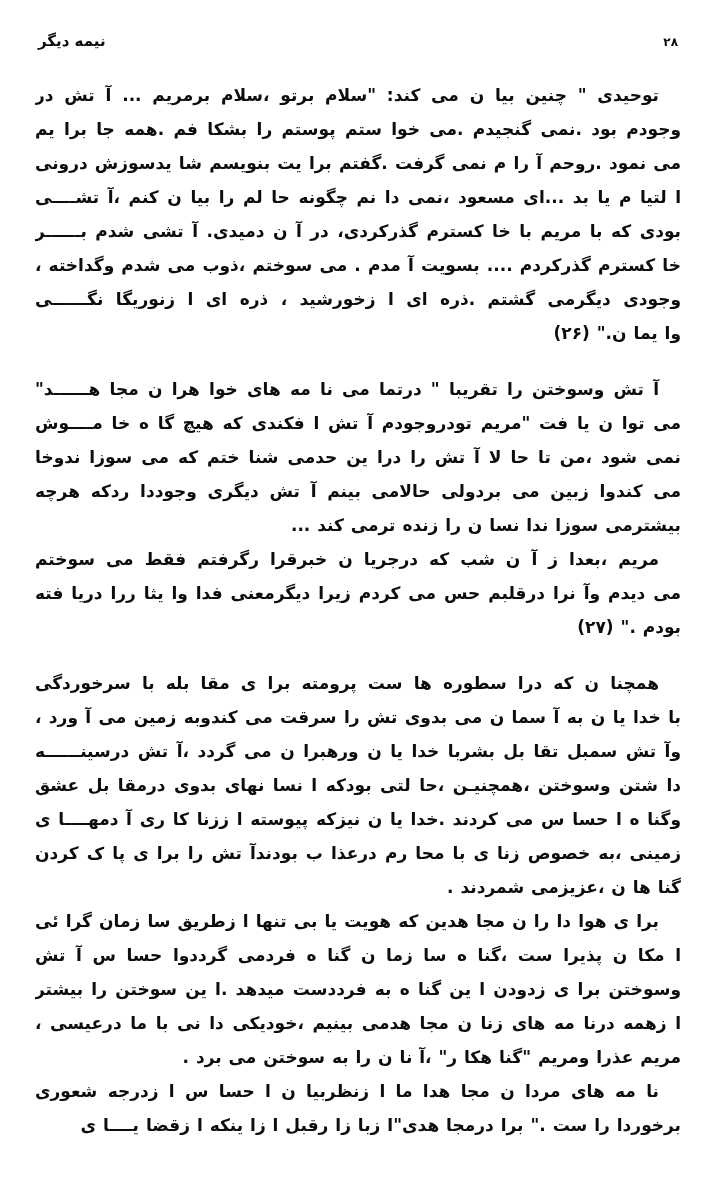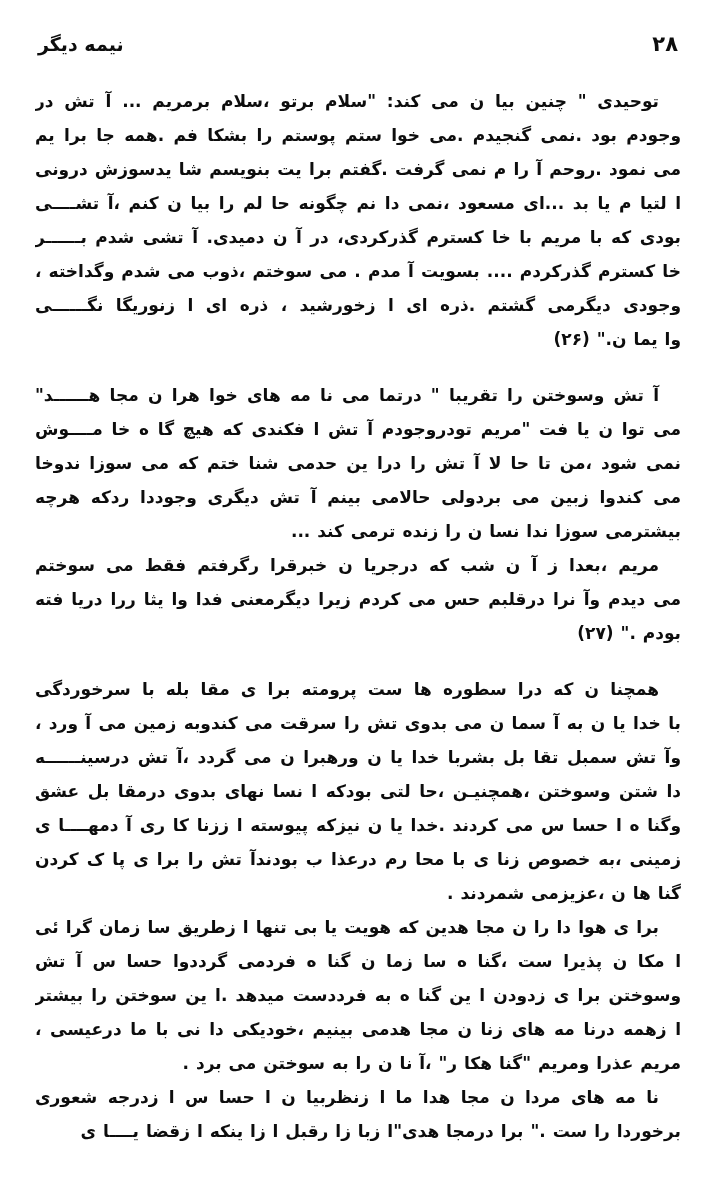--- a/index.html
+++ b/index.html
@@ -20,25 +20,25 @@
   }
   .header {
     display: flex;
     direction: ltr;
     justify-content: space-between;
     align-items: baseline;
     padding: 32px 36px 0 38px;
     font-weight: bold;
   }
   .running-title {
-    font-size: 19px;
+    font-size: 15px;
     direction: rtl;
   }
   .page-number {
-    font-size: 21px;
+    font-size: 12px;
     letter-spacing: 1px;
   }
   .textbody {
     direction: rtl;
     margin: 28px 33px 0 35px;
     font-size: 17px;
     font-weight: bold;
   }
   .para { margin: 0; }
   

